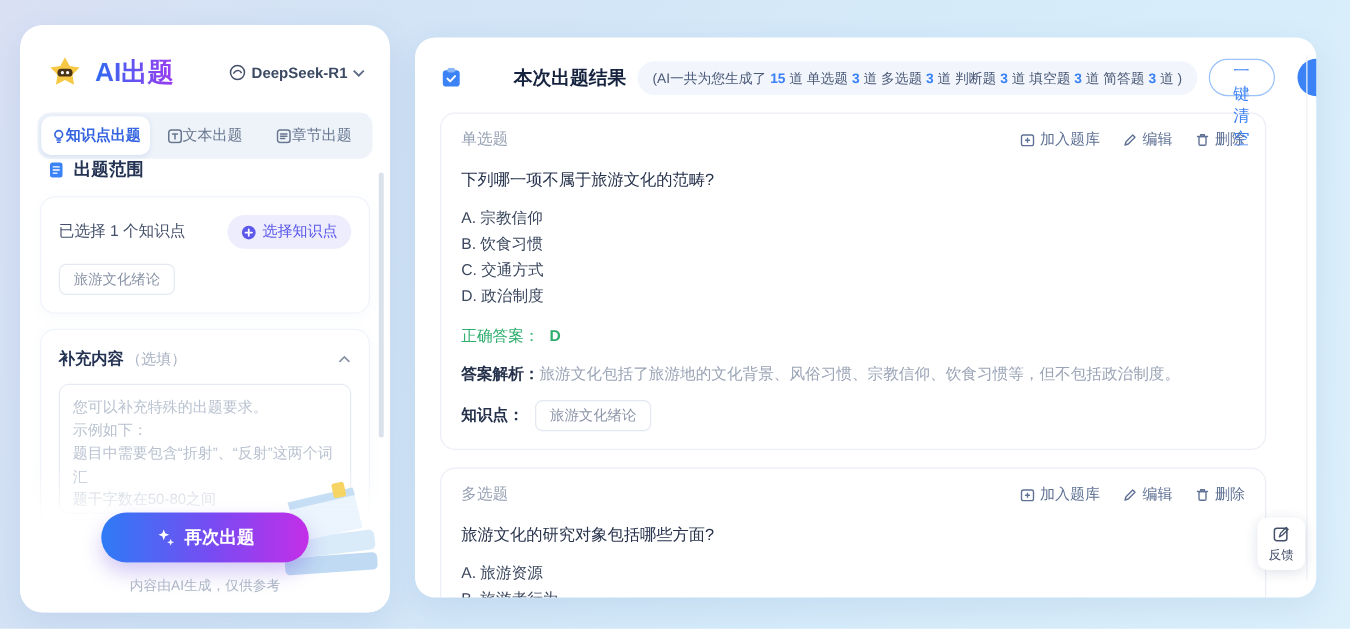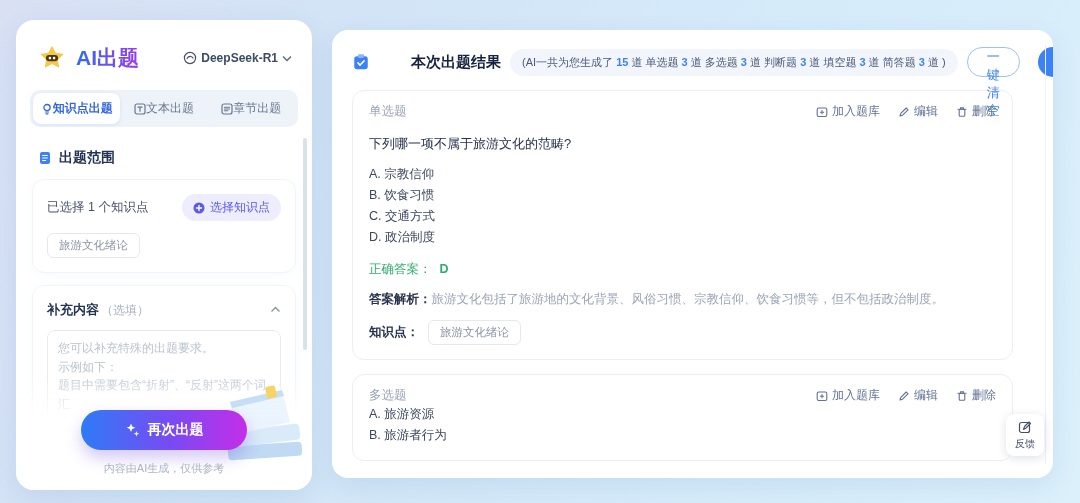--- a/index.html
+++ b/index.html
@@ -24,21 +24,21 @@
     -webkit-background-clip:text; background-clip:text; color:transparent;
   }
   .model { margin-left:auto; display:flex; align-items:center; gap:4px; font-size:12px; color:#3c4a63; font-weight:bold; cursor:pointer; }
   .tabs {
     margin:4px 14px 0; background:#eef3fa; border-radius:10px; padding:3px;
     display:flex; align-items:stretch;
   }
   .tab { flex:1; display:flex; align-items:center; justify-content:center; gap:0;
     font-size:12px; color:#67768f; padding:7px 4px; border-radius:8px; cursor:pointer; white-space:nowrap; }
   .tab.active { background:#fff; color:#3464e0; font-weight:bold; box-shadow:0 1px 4px rgba(60,100,200,.12); }
-  .section-h { margin:22px 22px 0; display:flex; align-items:center; gap:7px; font-size:14px; font-weight:bold; color:#243353; }
+  .section-h { margin:0 22px 0; display:flex; align-items:center; gap:7px; font-size:14px; font-weight:bold; color:#243353; }
   .card { margin:12px 16px 0; border:1px solid #f0f3f9; border-radius:12px; padding:14px; box-shadow:0 2px 10px rgba(80,120,200,.04); }
   .row { display:flex; align-items:center; justify-content:space-between; }
   .sel-txt { font-size:12.5px; color:#44506a; }
   .kp-btn { display:flex; align-items:center; gap:5px; background:#ededfd; color:#5b58ea;
     border:none; border-radius:14px; padding:5px 11px; font-size:12px; cursor:pointer; font-family:inherit; }
   .tag { display:inline-block; margin-top:12px; border:1px solid #e4e8f1; border-radius:6px;
     padding:4px 11px; font-size:11.5px; color:#8a93a6; background:#fff; }
   .supp-title { font-size:13px; font-weight:bold; color:#243353; }
   .supp-opt { font-size:12px; color:#a7b1c2; margin-left:2px; }
   .supp-card textarea {
@@ -330,20 +330,21 @@
           <span>
               <svg width="12" height="12" viewBox="0 0 12 12">
                 <path d="M2 3.2h8M4.6 3V1.8h2.8V3" fill="none" stroke="#5f7194" stroke-width="1.1" stroke-linecap="round"></path>
                 <rect x="3.2" y="3.2" width="5.6" height="7" rx="1" fill="none" stroke="#5f7194" stroke-width="1.1"></rect>
               </svg>
             </span>
           <span>删除</span>
         </span>
       </div>
     </div>
+    <p class="stem">旅游文化的研究对象包括哪些方面?</p>
     <div class="opts">
       <div class="opt-line">A. 旅游资源</div>
       <div class="opt-line">B. 旅游者行为</div>
 
     </div>
 
   </section>
 
   <div class="panel-scroll"></div>
 </main>

